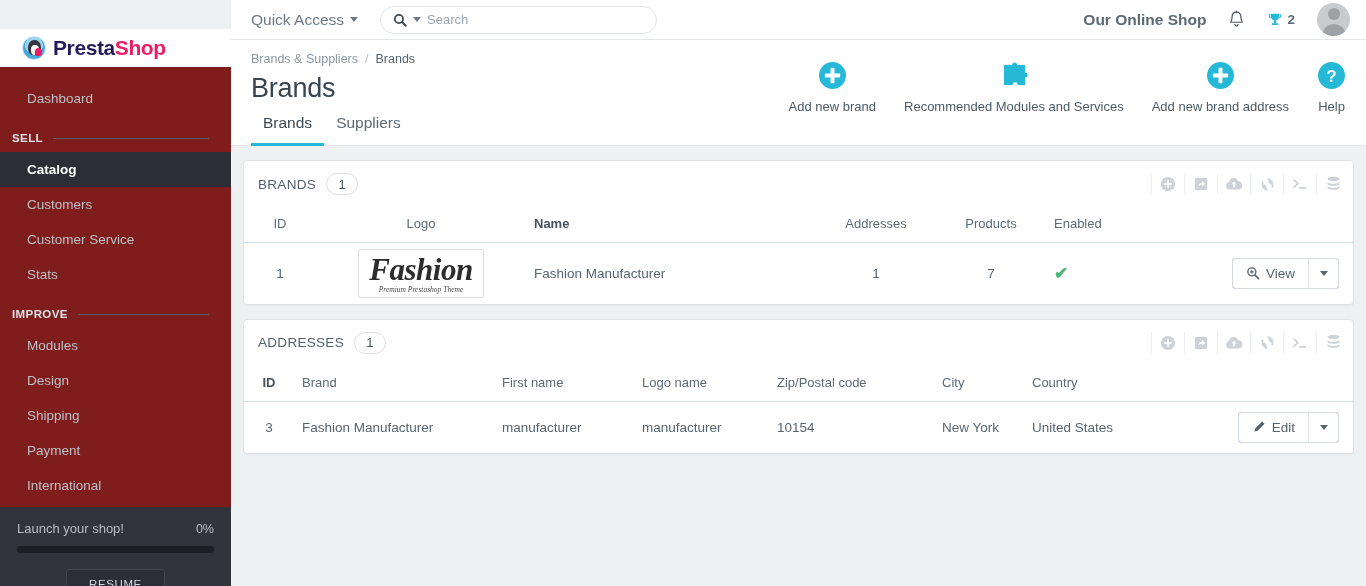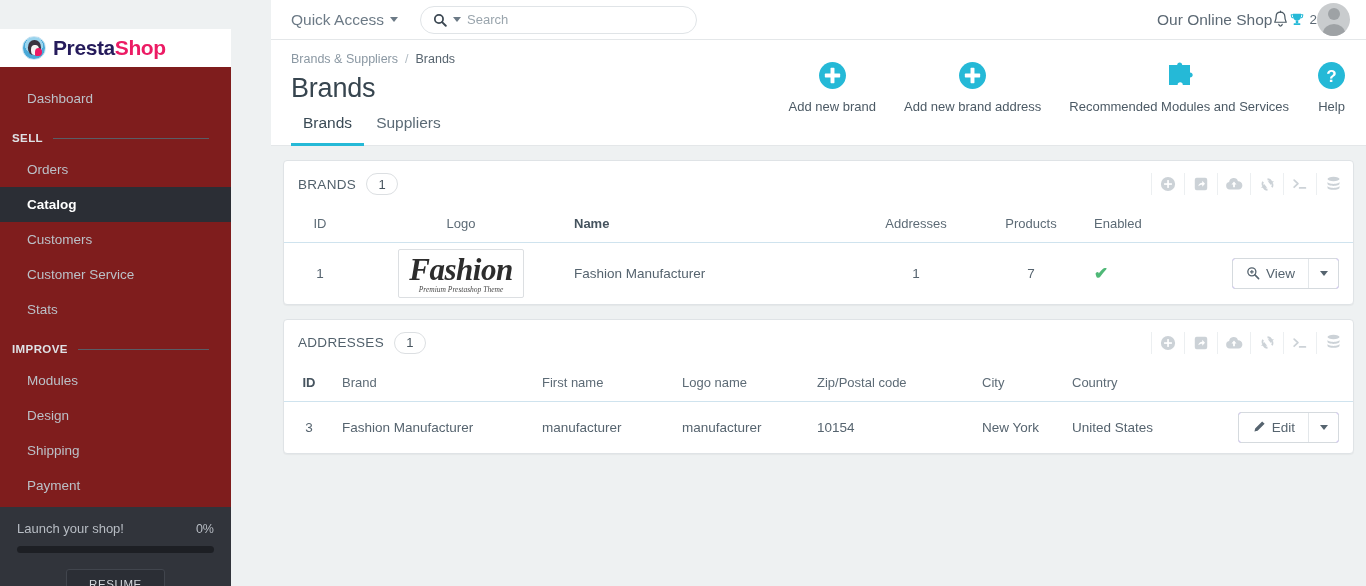--- a/index.html
+++ b/index.html
@@ -78,21 +78,21 @@
   }
   .launch-bar .fill { height: 100%; width: 0%; background: #25b9d7; }
   .resume-wrap { text-align: center; margin-top: 16px; }
   .resume-btn {
     background: #2b2e35; color: #d3d7dc; border: 1px solid #41454d;
     border-radius: 3px; font-size: 11.5px; letter-spacing: 0.6px;
     padding: 8px 22px; cursor: pointer; font-family: inherit;
   }
 
   
-  .main { flex: 1 1 auto; height: 586px; position: relative; background: #eef1f2; padding-left: 40px; }
+  .main { flex: 1 1 auto; height: 586px; position: relative; background: #eef1f2; }
 
   .topbar {
     height: 40px; background: #fff; border-bottom: 1px solid #e4e7e9;
     display: flex; align-items: center; padding: 0 16px 0 20px;
   }
   .quick-access {
     display: flex; align-items: center; gap: 6px;
     color: #6c7a86; font-size: 15.5px; cursor: pointer; margin-right: 22px;
   }
   .caret {
@@ -107,21 +107,21 @@
   }
   .search-box .magnifier { color: #3b4752; display: flex; align-items: center; }
   .search-box .sep-caret { color: #6c7a86; }
   .search-input {
     border: none; outline: none; flex: 1 1 auto;
     font-family: inherit; font-size: 13px; color: #3b4752; background: transparent;
   }
   .search-input::placeholder { color: #9aa5ad; }
 
   .topbar-right {
-    margin-left: auto; display: flex; align-items: center; 
+    margin-left: auto; display: flex; align-items: center; gap: 22px; font-weight: bold;
   }
   .shop-name { color: #5c6974; font-size: 15.5px; cursor: pointer; }
   .bell { color: #4a5862; cursor: pointer; display: flex; }
   .trophy-wrap { display: flex; align-items: center; gap: 4px; cursor: pointer; }
   .trophy-count { color: #5c6974; font-size: 13.5px; }
   .avatar {
     width: 33px; height: 33px; border-radius: 50%;
     background: #c9ccce; overflow: hidden; position: relative; cursor: pointer;
   }
   .avatar::before {
@@ -257,21 +257,20 @@
       <div class="logo-text"><span class="logo-presta">Presta</span><span class="logo-shop">Shop</span></div>
     </div>
 
     <nav class="nav">
       <div class="nav-item">Dashboard</div>
 
       <div class="nav-section">
         <span>SELL</span>
         <i class="rule"></i>
       </div>
-      <div class="nav-item">Orders</div>
       <div class="nav-item active">Catalog</div>
       <div class="nav-item">Customers</div>
       <div class="nav-item">Customer Service</div>
       <div class="nav-item">Stats</div>
 
       <div class="nav-section">
         <span>IMPROVE</span>
         <i class="rule"></i>
       </div>
       <div class="nav-item">Modules</div>
@@ -352,35 +351,35 @@
             <svg width="29" height="29" viewBox="0 0 28 28">
                 <circle cx="14" cy="14" r="13" fill="currentColor"></circle>
                 <rect x="12.1" y="6.6" width="3.8" height="14.8" rx="0.6" fill="#fff"></rect>
                 <rect x="6.6" y="12.1" width="14.8" height="3.8" rx="0.6" fill="#fff"></rect>
               </svg>
           </span>
           <span class="lbl">Add new brand</span>
         </a>
         <a class="tool-btn">
           <span class="ico">
+            <svg width="30" height="26" viewBox="0 0 30 26">
+                <path d="M5 3h8.2c0-1.6 1-2.6 2.5-2.6S18.2 1.4 18.2 3H26v7.6c1.6 0 2.7 1 2.7 2.5s-1.1 2.5-2.7 2.5V23h-7.2c0-1.7-1-2.7-2.6-2.7s-2.6 1-2.6 2.7H5V3z" fill="currentColor"></path>
+              </svg>
+          </span>
+          <span class="lbl">Recommended Modules and Services</span>
+        </a>
+        <a class="tool-btn">
+          <span class="ico">
             <svg width="29" height="29" viewBox="0 0 28 28">
                 <circle cx="14" cy="14" r="13" fill="currentColor"></circle>
                 <rect x="12.1" y="6.6" width="3.8" height="14.8" rx="0.6" fill="#fff"></rect>
                 <rect x="6.6" y="12.1" width="14.8" height="3.8" rx="0.6" fill="#fff"></rect>
               </svg>
           </span>
           <span class="lbl">Add new brand address</span>
-        </a>
-        <a class="tool-btn">
-          <span class="ico">
-            <svg width="30" height="26" viewBox="0 0 30 26">
-                <path d="M5 3h8.2c0-1.6 1-2.6 2.5-2.6S18.2 1.4 18.2 3H26v7.6c1.6 0 2.7 1 2.7 2.5s-1.1 2.5-2.7 2.5V23h-7.2c0-1.7-1-2.7-2.6-2.7s-2.6 1-2.6 2.7H5V3z" fill="currentColor"></path>
-              </svg>
-          </span>
-          <span class="lbl">Recommended Modules and Services</span>
         </a>
         <a class="tool-btn">
           <span class="ico">
             <svg width="29" height="29" viewBox="0 0 28 28">
                 <circle cx="14" cy="14" r="13" fill="currentColor"></circle>
                 <text x="14" y="20.4" font-family="Liberation Sans, sans-serif" font-size="16.5" font-weight="bold" fill="#fff" text-anchor="middle">?</text>
               </svg>
           </span>
           <span class="lbl">Help</span>
         </a>

